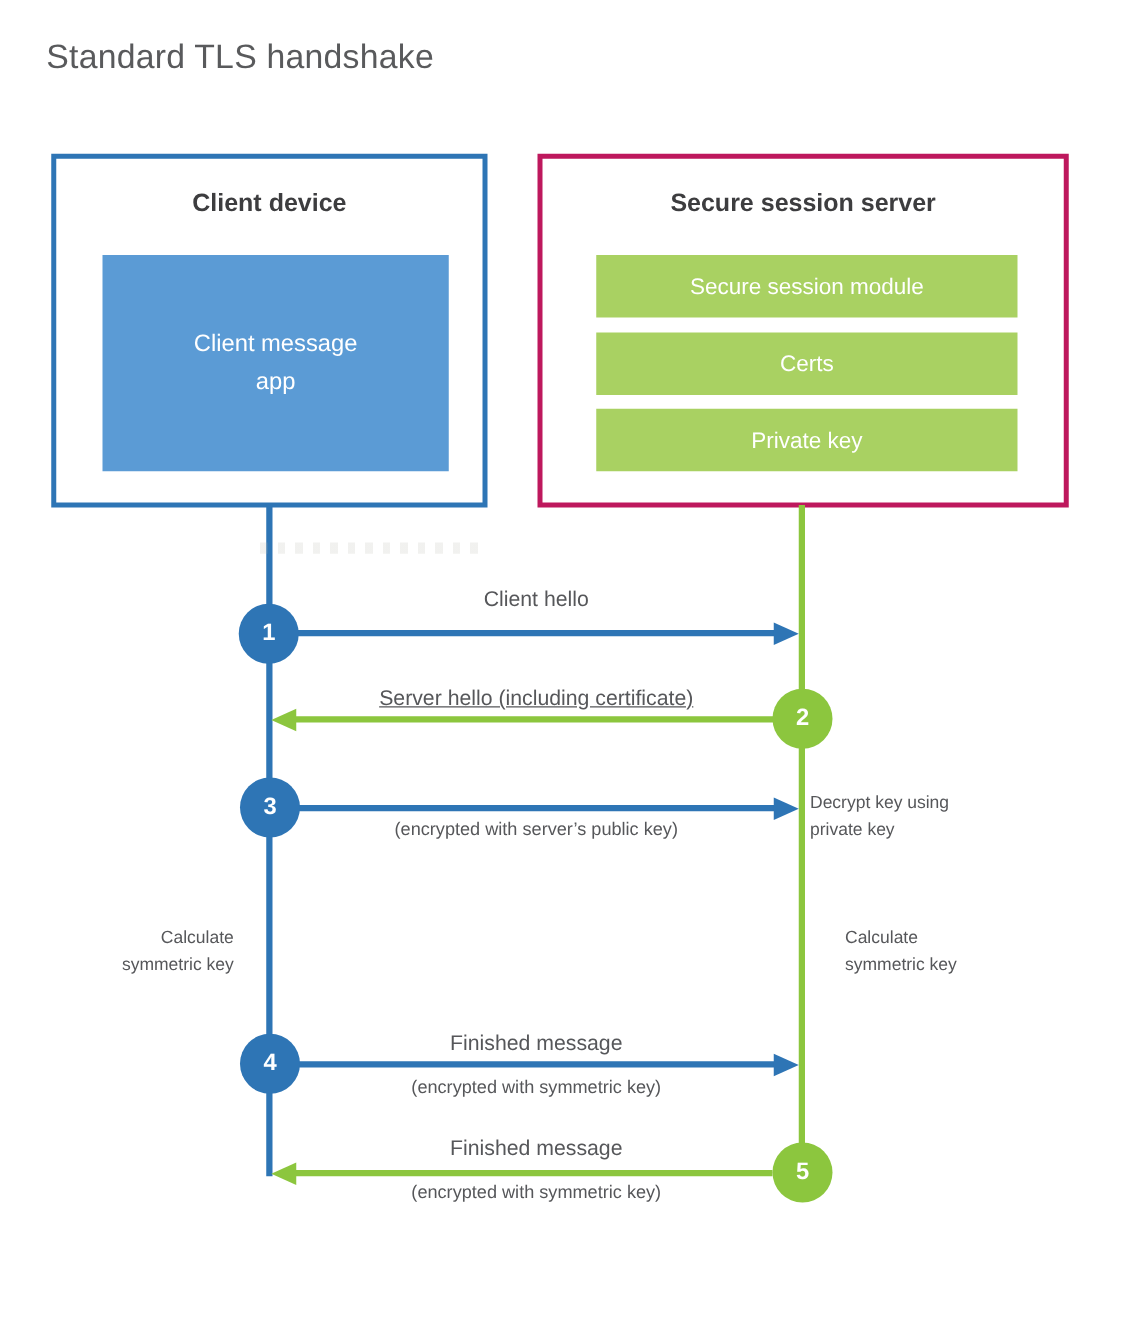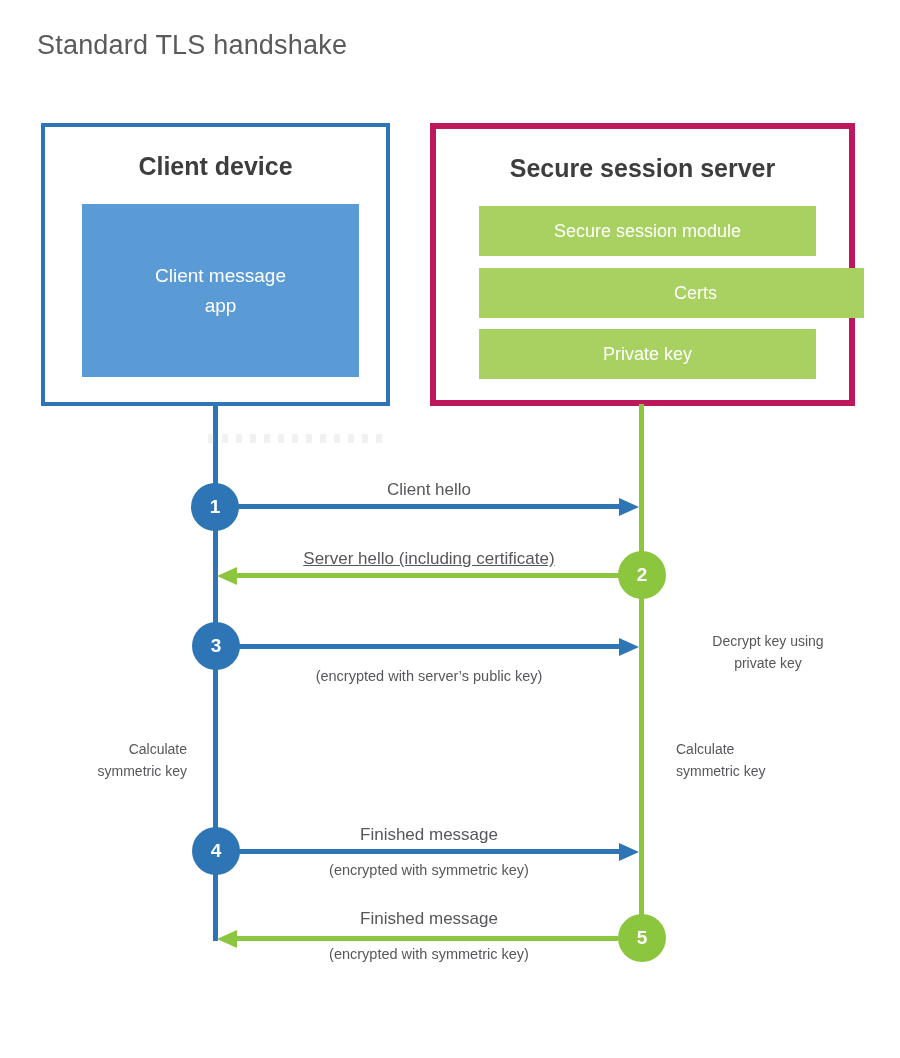--- a/index.html
+++ b/index.html
@@ -7,36 +7,36 @@
     position:relative;width:900px;height:1058px;background:#ffffff;
     font-family:"Liberation Sans","DejaVu Sans",sans-serif;overflow:hidden;
   }
   .page-title{
     position:absolute;left:37px;top:30px;font-size:27px;font-weight:300;
     color:#595a5c;letter-spacing:.2px;
   }
   
   .entity-box{position:absolute;top:123px;height:283px;background:#fff;box-sizing:border-box;}
   .client-box{left:41px;width:349px;border:4px solid #2e75b5;}
-  .server-box{left:430px;width:425px;border:6px solid #be185d;}
+  .server-box{left:430px;width:425px;border:4px solid #be185d;}
   .box-title{
     position:absolute;left:0;right:0;top:25px;text-align:center;
-    font-size:25px;font-weight:700;color:#3d3d3f;
+    font-size:20px;font-weight:700;color:#3d3d3f;
   }
   .client-app{
     position:absolute;left:37px;top:77px;width:277px;height:173px;background:#5b9bd5;
     color:#ffffff;font-size:19px;display:flex;align-items:center;justify-content:center;
     text-align:center;white-space:pre-line;line-height:1.55;
   }
   .server-bar{
     position:absolute;left:43px;width:337px;height:50px;background:#a9d162;
     color:#ffffff;font-size:18px;display:flex;align-items:center;justify-content:center;
   }
   .bar-0{top:77px;}
-  .bar-1{top:139px;padding-left:48px;}
+  .bar-1{top:139px;}
   .bar-2{top:200px;}
   
   .vline{position:absolute;top:404px;width:5px;}
   .vline-client{left:213px;height:537px;background:#2e75b5;}
   .vline-server{left:639px;height:534px;background:#8cc63e;}
   .ghost-dashes{
     position:absolute;left:208px;top:434px;width:180px;height:9px;
     background:repeating-linear-gradient(90deg,rgba(170,170,158,.16) 0 6px,transparent 6px 14px);
   }
   
@@ -59,21 +59,21 @@
     position:absolute;left:179px;width:500px;text-align:center;
     font-size:17px;color:#56575a;
   }
   .msg-sublabel{
     position:absolute;left:179px;width:500px;text-align:center;
     font-size:14.5px;color:#56575a;
   }
   .side-note{
     position:absolute;font-size:14px;color:#56575a;line-height:1.6;white-space:pre-line;
   }
-  .note-decrypt{left:688px;top:630px;width:160px;text-align:center;}
+  .note-decrypt{left:648px;top:630px;width:160px;text-align:left;}
   .note-calc-left{left:47px;top:738px;width:140px;text-align:right;}
   .note-calc-right{left:676px;top:738px;width:160px;text-align:left;}
 </style>
 </head>
 <body>
 
 <div class="canvas">
 
   <div class="page-title">Standard TLS handshake</div>
 
@@ -87,34 +87,34 @@
     <div class="box-title">Secure session server</div>
     <div class="server-bar bar-0">Secure session module</div>
     <div class="server-bar bar-1">Certs</div>
     <div class="server-bar bar-2">Private key</div>
   </div>
 
   <div class="vline vline-client"></div>
   <div class="vline vline-server"></div>
   <div class="ghost-dashes"></div>
 
-  <div class="msg-label" style="top:480px;">Client hello</div>
+  <div class="msg-label" style="top:470px;">Client hello</div>
   <div class="abar blue" style="left:237px;top:504px;width:384px;"></div>
   <div class="ahead right blue" style="left:619px;top:498px;"></div>
   <div class="circle blue" style="left:191px;top:483px;">1</div>
 
   <div class="msg-label" style="top:549px;text-decoration:underline;">Server hello (including certificate)</div>
   <div class="abar green" style="left:236px;top:573px;width:384px;"></div>
   <div class="ahead left green" style="left:217px;top:567px;"></div>
   <div class="circle green" style="left:618px;top:551px;">2</div>
 
   <div class="abar blue" style="left:238px;top:644px;width:383px;"></div>
   <div class="ahead right blue" style="left:619px;top:638px;"></div>
   <div class="circle blue" style="left:192px;top:622px;">3</div>
-  <div class="msg-sublabel" style="top:656px;margin-top:12px;">(encrypted with server’s public key)</div>
+  <div class="msg-sublabel" style="top:656px;">(encrypted with server’s public key)</div>
 
   <div class="side-note note-decrypt">Decrypt key using
 private key</div>
   <div class="side-note note-calc-left">Calculate
 symmetric key</div>
   <div class="side-note note-calc-right">Calculate
 symmetric key</div>
 
   <div class="msg-label" style="top:825px;">Finished message</div>
   <div class="abar blue" style="left:238px;top:849px;width:383px;"></div>

